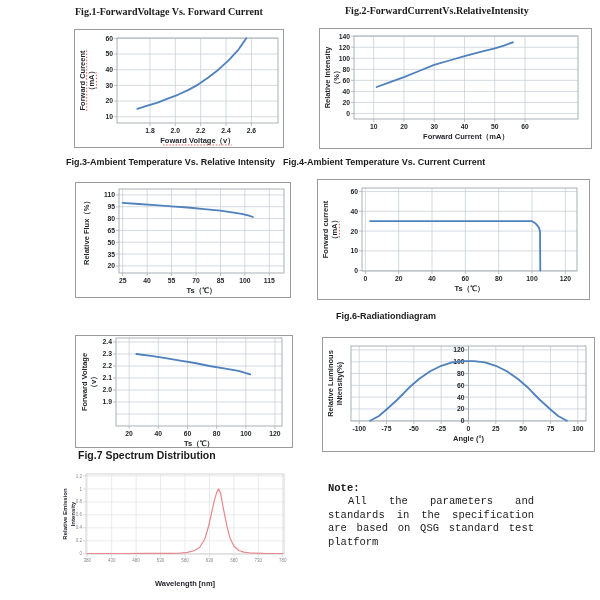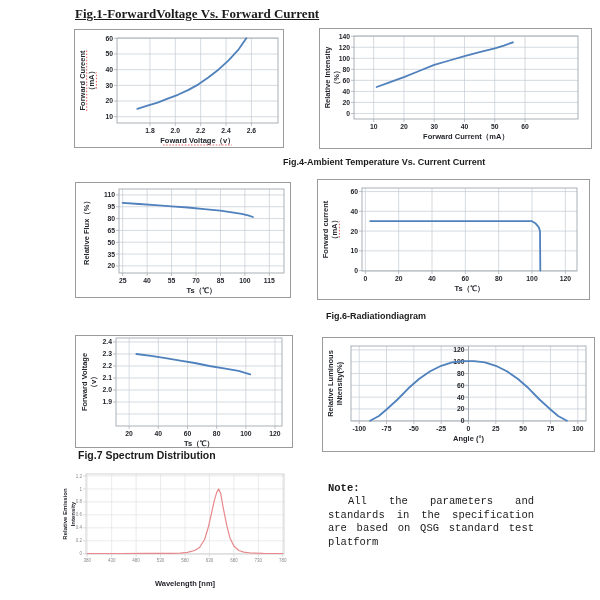--- a/index.html
+++ b/index.html
@@ -1,37 +1,39 @@
 <!DOCTYPE html>
 <html><head>
 <meta charset="utf-8">
 <style>
   html,body{margin:0;padding:0;background:#e8e8e8;}
   .page{position:relative;width:600px;height:600px;background:#ffffff;margin:0 auto;
         font-family:"Liberation Sans",sans-serif;overflow:hidden;}
   .fig-title{position:absolute;font-weight:bold;color:#1b1b1b;white-space:nowrap;}
-  .fig-title.serif{font-family:"Liberation Serif",serif;font-size:13px;text-decoration:underline;}
+  .fig-title.serif{font-family:"Liberation Serif",serif;font-size:10px;}
   .fig-title.sans{font-family:"Liberation Sans",sans-serif;font-size:9px;}
   .fig-title.big{font-size:10.5px;text-align:right;}
   .chart-box{position:absolute;background:#fff;border:1px solid #9b9b9b;box-sizing:border-box;}
   .chart-plain{position:absolute;background:#fff;box-sizing:border-box;}
   .chart-box svg,.chart-plain svg{display:block;}
   .note{position:absolute;left:328px;top:482px;width:206px;
         font-family:Liberation Mono, monospace;color:#1a1a1a;}
   .note-label{font-weight:bold;font-size:10.5px;}
   .note-text{margin:1px 0 0 0;font-size:10.5px;line-height:1.3;
              text-align:justify;text-indent:20px;}
 </style>
 </head>
 <body>
 
 <div class="page">
   <div class="fig-title serif" style="left:75px;top:6px">Fig.1-ForwardVoltage Vs. Forward Current</div>
+  <div class="fig-title serif" style="left:345px;top:5px">Fig.2-ForwardCurrentVs.RelativeIntensity</div>
+  <div class="fig-title sans" style="left:66px;top:157px">Fig.3-Ambient Temperature Vs. Relative Intensity</div>
   <div class="fig-title sans" style="left:283px;top:157px">Fig.4-Ambient Temperature Vs. Current Current</div>
-  <div class="fig-title sans" style="left:326px;top:311px">Fig.6-Radiationdiagram</div>
+  <div class="fig-title sans" style="left:336px;top:311px">Fig.6-Radiationdiagram</div>
   <div class="fig-title sans big" style="left:78px;top:449px">Fig.7 Spectrum Distribution</div>
 
   <div class="chart-box" style="left: 319px; top: 28px; width: 273px; height: 121px;">
       <svg width="273" height="121" viewBox="0 0 273 121">
         <line x1="53.67567567567568" y1="7" x2="53.67567567567568" y2="90" stroke="#c3cbd4" stroke-width="0.7"></line>
         <line x1="53.67567567567568" y1="90" x2="53.67567567567568" y2="93" stroke="#a0a8b0" stroke-width="0.7"></line>
         <line x1="83.94594594594594" y1="7" x2="83.94594594594594" y2="90" stroke="#c3cbd4" stroke-width="0.7"></line>
         <line x1="83.94594594594594" y1="90" x2="83.94594594594594" y2="93" stroke="#a0a8b0" stroke-width="0.7"></line>
         <line x1="114.21621621621621" y1="7" x2="114.21621621621621" y2="90" stroke="#c3cbd4" stroke-width="0.7"></line>
         <line x1="114.21621621621621" y1="90" x2="114.21621621621621" y2="93" stroke="#a0a8b0" stroke-width="0.7"></line>

